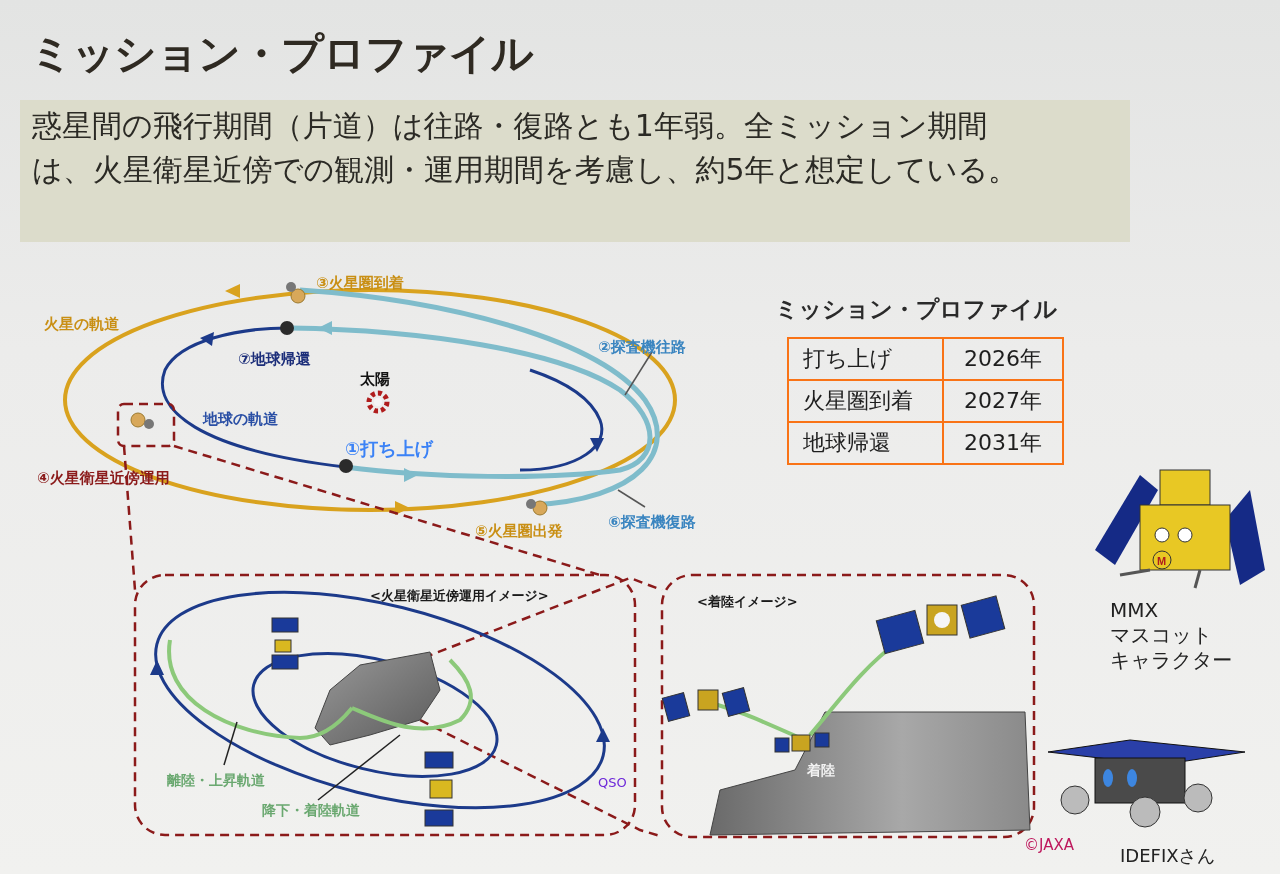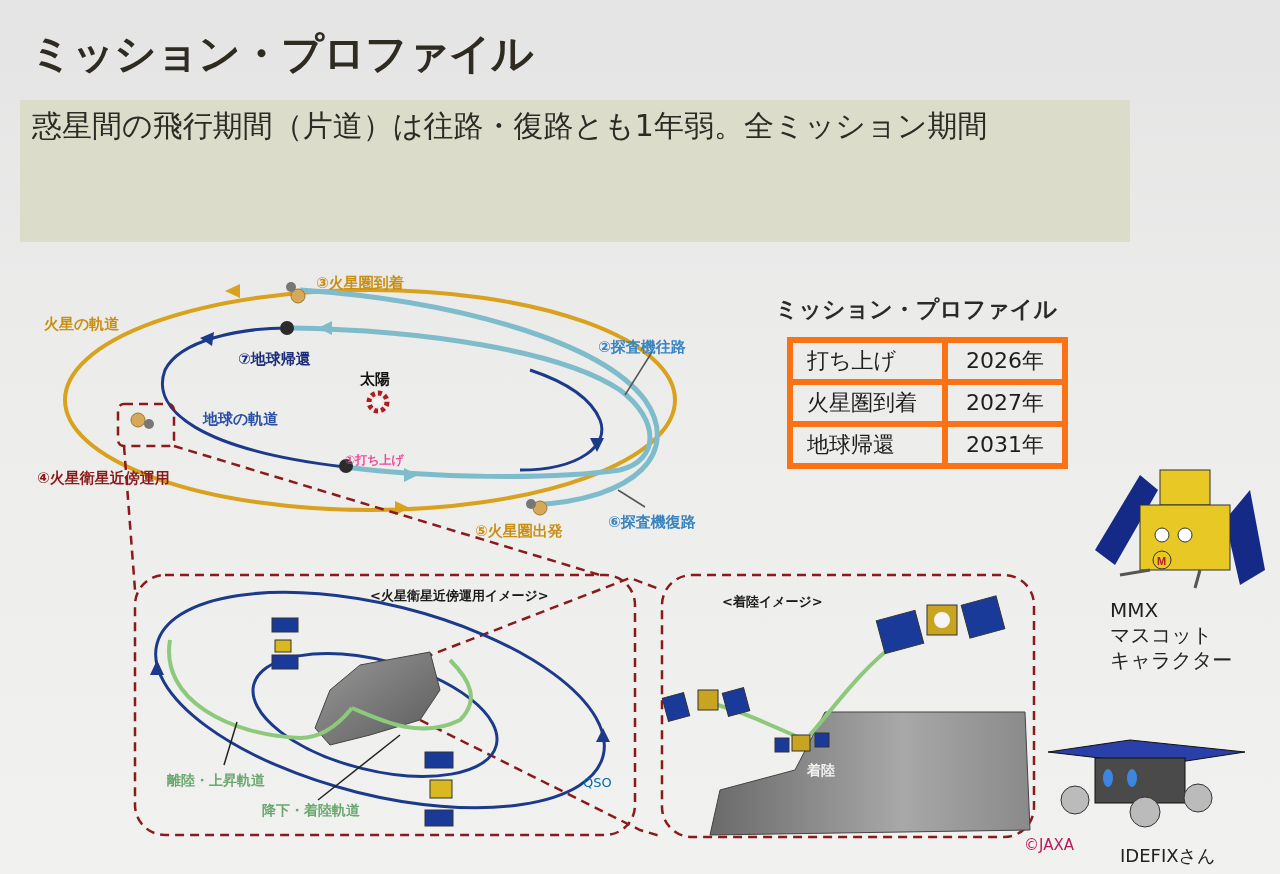--- a/index.html
+++ b/index.html
@@ -21,37 +21,38 @@
   svg.diagram { position: absolute; left: 0; top: 0; }
   .lbl { position: absolute; font-weight: bold; white-space: nowrap; }
   .profile-title {
     position: absolute; left: 775px; top: 294px; font-size: 23px; font-weight: bold; color: #2a2a2a;
   }
   table.profile {
     position: absolute; left: 787px; top: 337px; border-collapse: collapse;
     font-size: 22px; color: #1e1e1e;
   }
   table.profile td {
-    border: 6px solid #f97316; height: 42px; padding: 0 14px; box-sizing: border-box;
+    border: 2px solid #f97316; height: 42px; padding: 0 14px; box-sizing: border-box;
   }
   table.profile td.k { width: 155px; }
   table.profile td.v { width: 120px; text-align: center; margin-top: 20px; }
   .mascot-text {
     position: absolute; left: 1110px; top: 598px; font-size: 20px; line-height: 25px; color: #222;
   }
   .credit { position: absolute; left: 1024px; top: 836px; font-size: 15px; color: #be185d; }
   .idefix { position: absolute; left: 1120px; top: 844px; font-size: 18px; color: #222; }
 </style>
 </head>
 <body>
 
 <div class="title">ミッション・プロファイル</div>
 
 <div class="lead">
   <div>惑星間の飛行期間（片道）は往路・復路とも1年弱。全ミッション期間</div>
+  <div>は、火星衛星近傍での観測・運用期間を考慮し、約5年と想定している。</div>
 </div>
 
 <svg class="diagram" width="1280" height="874" viewBox="0 0 1280 874">
   <defs>
     <linearGradient id="rock" x1="0" y1="0" x2="1" y2="1">
       <stop offset="0" stop-color="#9a9a9a"></stop>
       <stop offset="1" stop-color="#5a5a5a"></stop>
     </linearGradient>
     <linearGradient id="ground" x1="0" y1="0" x2="1" y2="0">
       <stop offset="0" stop-color="#6a6a6a"></stop>
@@ -178,31 +179,31 @@
     <circle cx="1198" cy="798" r="14" fill="#bbb" stroke="#333"></circle>
   </g>
 </svg>
 
 <div class="lbl" style="left:316px;top:274px;font-size:15px;color:#c98f14;">③火星圏到着</div>
 <div class="lbl" style="left:44px;top:315px;font-size:15px;color:#c98f14;">火星の軌道</div>
 <div class="lbl" style="left:598px;top:330px;font-size:15px;color:#3a85c0;margin-top:8px;">②探査機往路</div>
 <div class="lbl" style="left:238px;top:350px;font-size:15px;color:#1c2e7a;">⑦地球帰還</div>
 <div class="lbl" style="left:360px;top:370px;font-size:15px;color:#111;">太陽</div>
 <div class="lbl" style="left:203px;top:410px;font-size:15px;color:#2a4fa5;">地球の軌道</div>
-<div class="lbl" style="left:345px;top:452px;font-size:12px;color:#ec4899;">①打ち上げ</div>
+<div class="lbl" style="left:345px;top:437px;font-size:18px;color:#3b82f6;">①打ち上げ</div>
 <div class="lbl" style="left:37px;top:469px;font-size:15px;color:#8b1a1a;">④火星衛星近傍運用</div>
 <div class="lbl" style="left:475px;top:522px;font-size:15px;color:#c98f14;">⑤火星圏出発</div>
 <div class="lbl" style="left:608px;top:513px;font-size:15px;color:#3a85c0;">⑥探査機復路</div>
 
 <div class="lbl" style="left:370px;top:587px;font-size:13px;color:#1a1a1a;">&lt;火星衛星近傍運用イメージ&gt;</div>
 <div class="lbl" style="left:167px;top:772px;font-size:14px;color:#6aa870;">離陸・上昇軌道</div>
 <div class="lbl" style="left:262px;top:802px;font-size:14px;color:#6aa870;">降下・着陸軌道</div>
-<div class="lbl" style="left:583px;top:775px;font-size:13px;color:#0369a1;font-weight:normal;">QSO</div>
-
-<div class="lbl" style="left:697px;top:593px;font-size:13px;color:#1a1a1a;margin-left:25px;">&lt;着陸イメージ&gt;</div>
+<div class="lbl" style="left:598px;top:775px;font-size:13px;color:#6d28d9;font-weight:normal;">QSO</div>
+
+<div class="lbl" style="left:697px;top:593px;font-size:13px;color:#1a1a1a;">&lt;着陸イメージ&gt;</div>
 <div class="lbl" style="left:807px;top:762px;font-size:14px;color:#f2f2f2;">着陸</div>
 
 <div class="profile-title">ミッション・プロファイル</div>
 <table class="profile">
   <tbody>
       <tr>
     <td class="k">打ち上げ</td>
     <td class="v">2026年</td>
   </tr>
   <tr>

